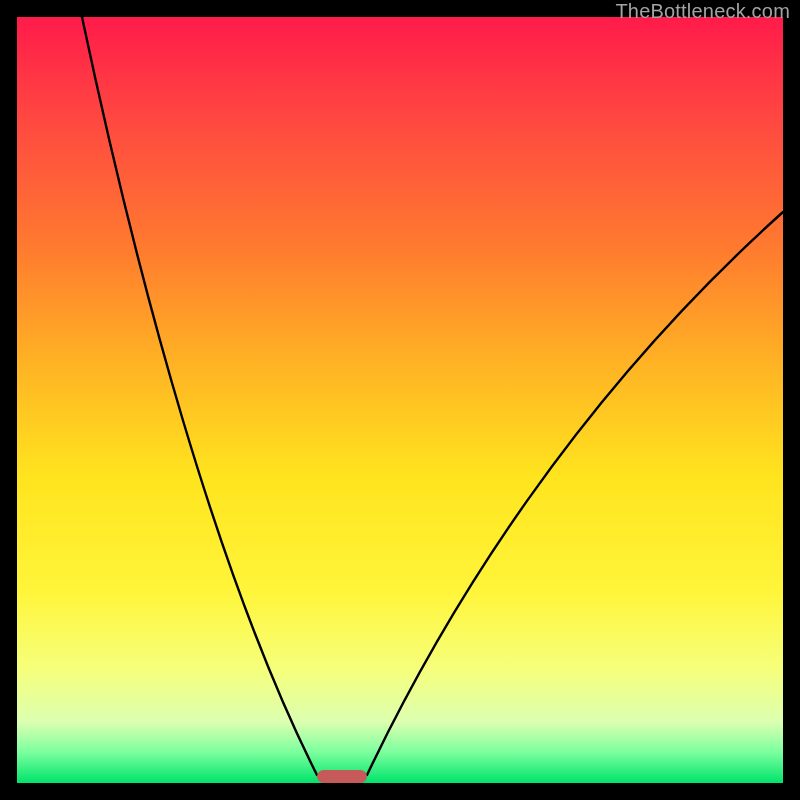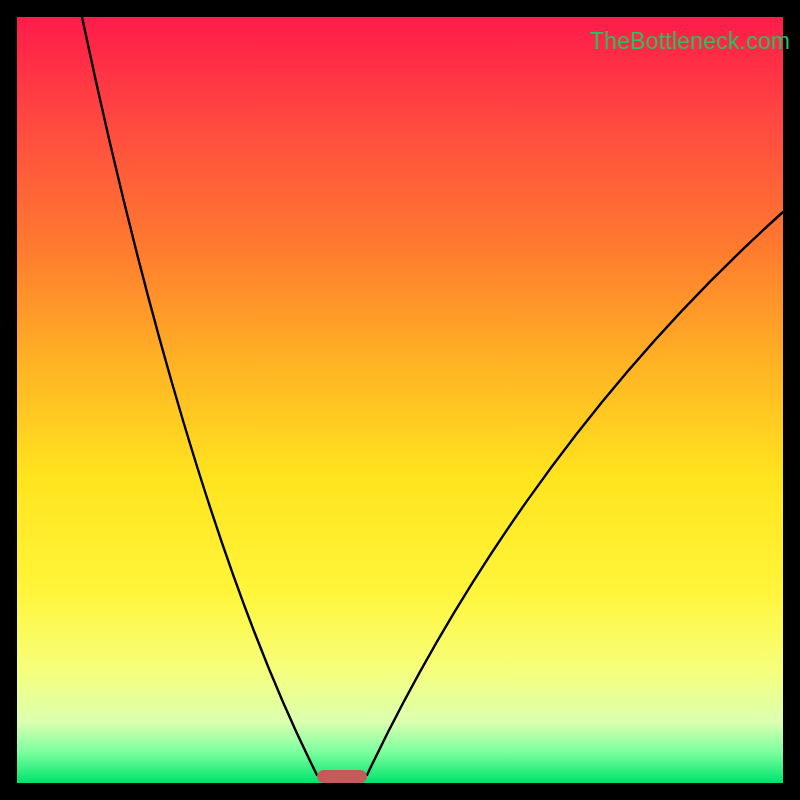--- a/index.html
+++ b/index.html
@@ -39,25 +39,24 @@
     left: 0;
     top: 0;
     width: 766px;
     height: 766px;
     overflow: visible;
   }
   .watermark {
     position: absolute;
     top: 0px;
     right: 10px;
-    color: #22c55e;
-    font-size: 23px;
+    color: #a3a3a3;
+    font-size: 20px;
     font-weight: 500;
     letter-spacing: 0.2px;
-    margin-top: 28px;
   }
 </style>
 </head>
 <body>
 
 <div class="frame">
 
   <svg class="curve" viewBox="0 0 766 766" preserveAspectRatio="none">
     <path fill="none" stroke="#000000" stroke-width="2.4" stroke-linecap="round" d="M 65 0 C 120 260, 200 560, 300 758"></path>
     <path fill="none" stroke="#000000" stroke-width="2.4" stroke-linecap="round" d="M 350 758 C 430 590, 560 380, 766 195"></path>

